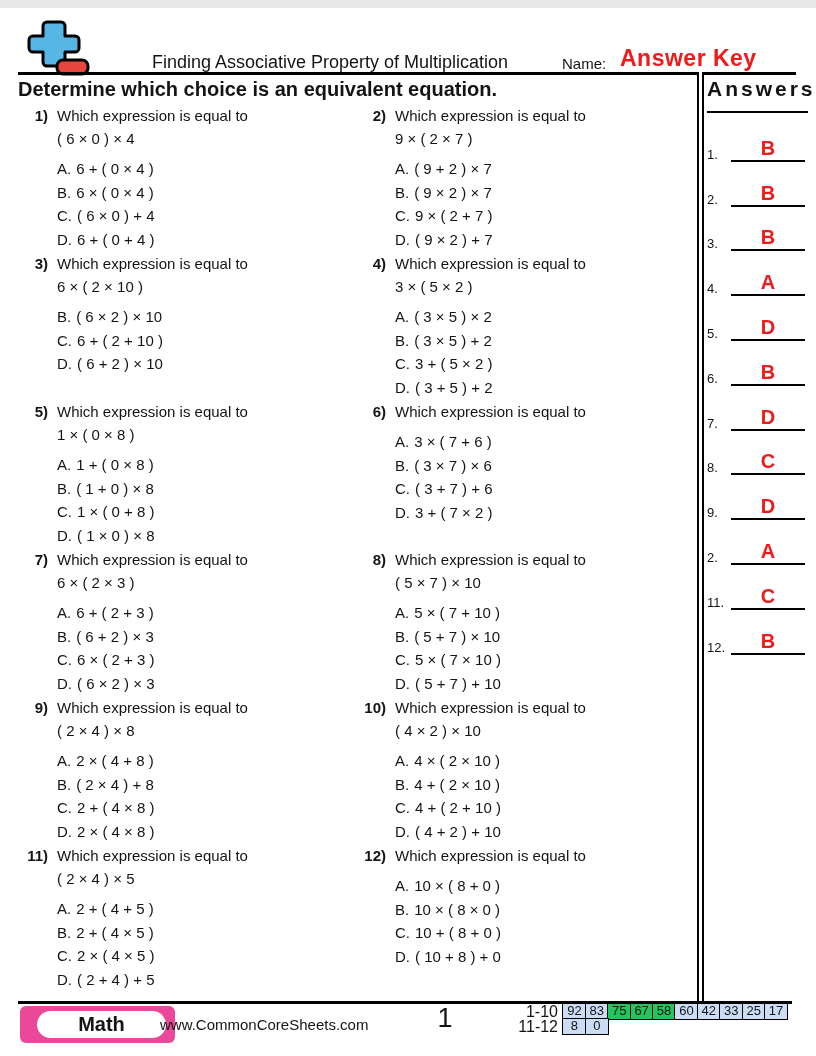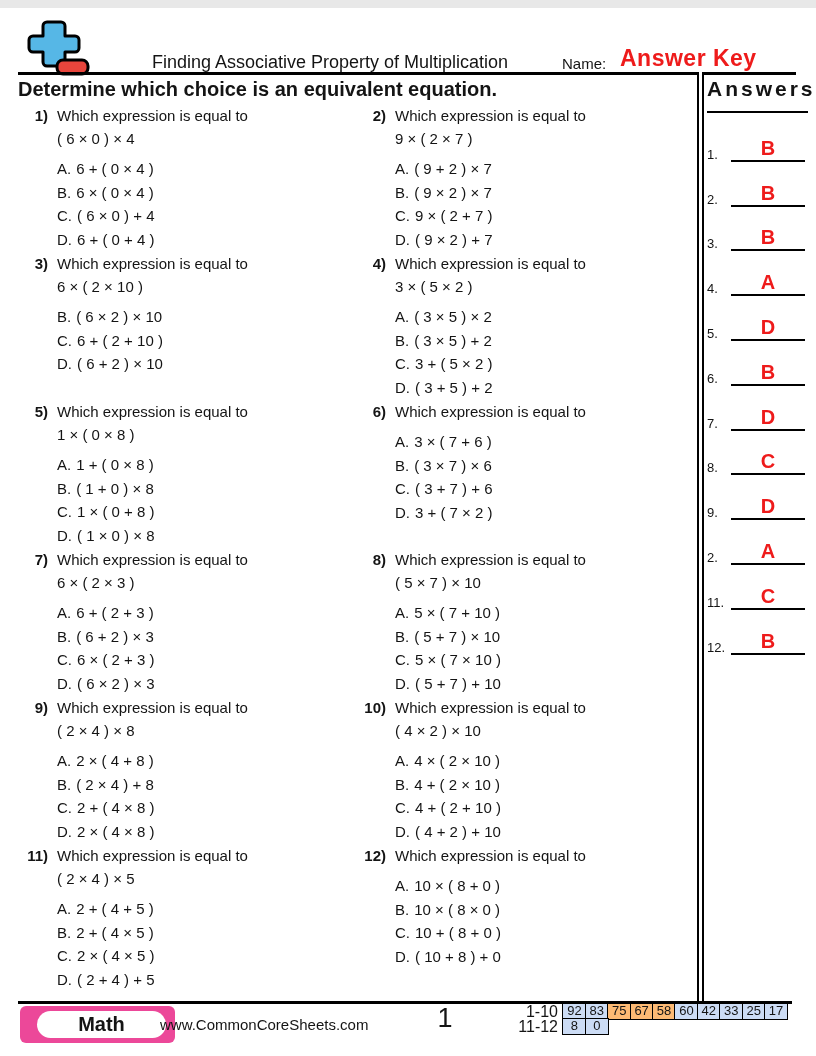--- a/index.html
+++ b/index.html
@@ -52,21 +52,21 @@
   .site-url { position:absolute; left:160px; top:1008px; font-size:15px; }
   .page-num { position:absolute; left:400px; top:995px; width:90px; text-align:center;
     font-size:27px; font-weight:400; }
   .score-table { position:absolute; left:518px; top:995px; }
   .score-row { display:flex; }
   .score-row + .score-row { margin-top:-1.6px; }
   .score-label { flex:none; width:40px; text-align:right; padding-right:6px;
     font-size:16px; line-height:17px; }
   .score-cell { flex:none; box-sizing:border-box; width:24px; height:17px;
     border:1.6px solid #000; margin-left:-1.6px; text-align:center;
-    font-size:13px; line-height:14px; background:#fdba74; }
+    font-size:13px; line-height:14px; background:#22c55e; }
   .score-cell.hl { background:var(--cell-blue); }
 </style>
 </head>
 <body>
 
 <div class="page">
 
   <svg class="logo" width="72" height="58" viewBox="0 0 72 58">
     <path id="logo-plus" fill="#56b7e6" stroke="#000" stroke-width="3" stroke-linejoin="round" d="M27 3 h14 a4 4 0 0 1 4 4 v10 h10 a4 4 0 0 1 4 4 v8 a4 4 0 0 1 -4 4 h-10 v10 a4 4 0 0 1 -4 4 h-14 a4 4 0 0 1 -4 -4 v-10 h-10 a4 4 0 0 1 -4 -4 v-8 a4 4 0 0 1 4 -4 h10 v-10 a4 4 0 0 1 4 -4 z"></path>
     <rect id="logo-minus" x="37" y="41" width="31" height="14" rx="6" fill="#e8453c" stroke="#000" stroke-width="3"></rect>

